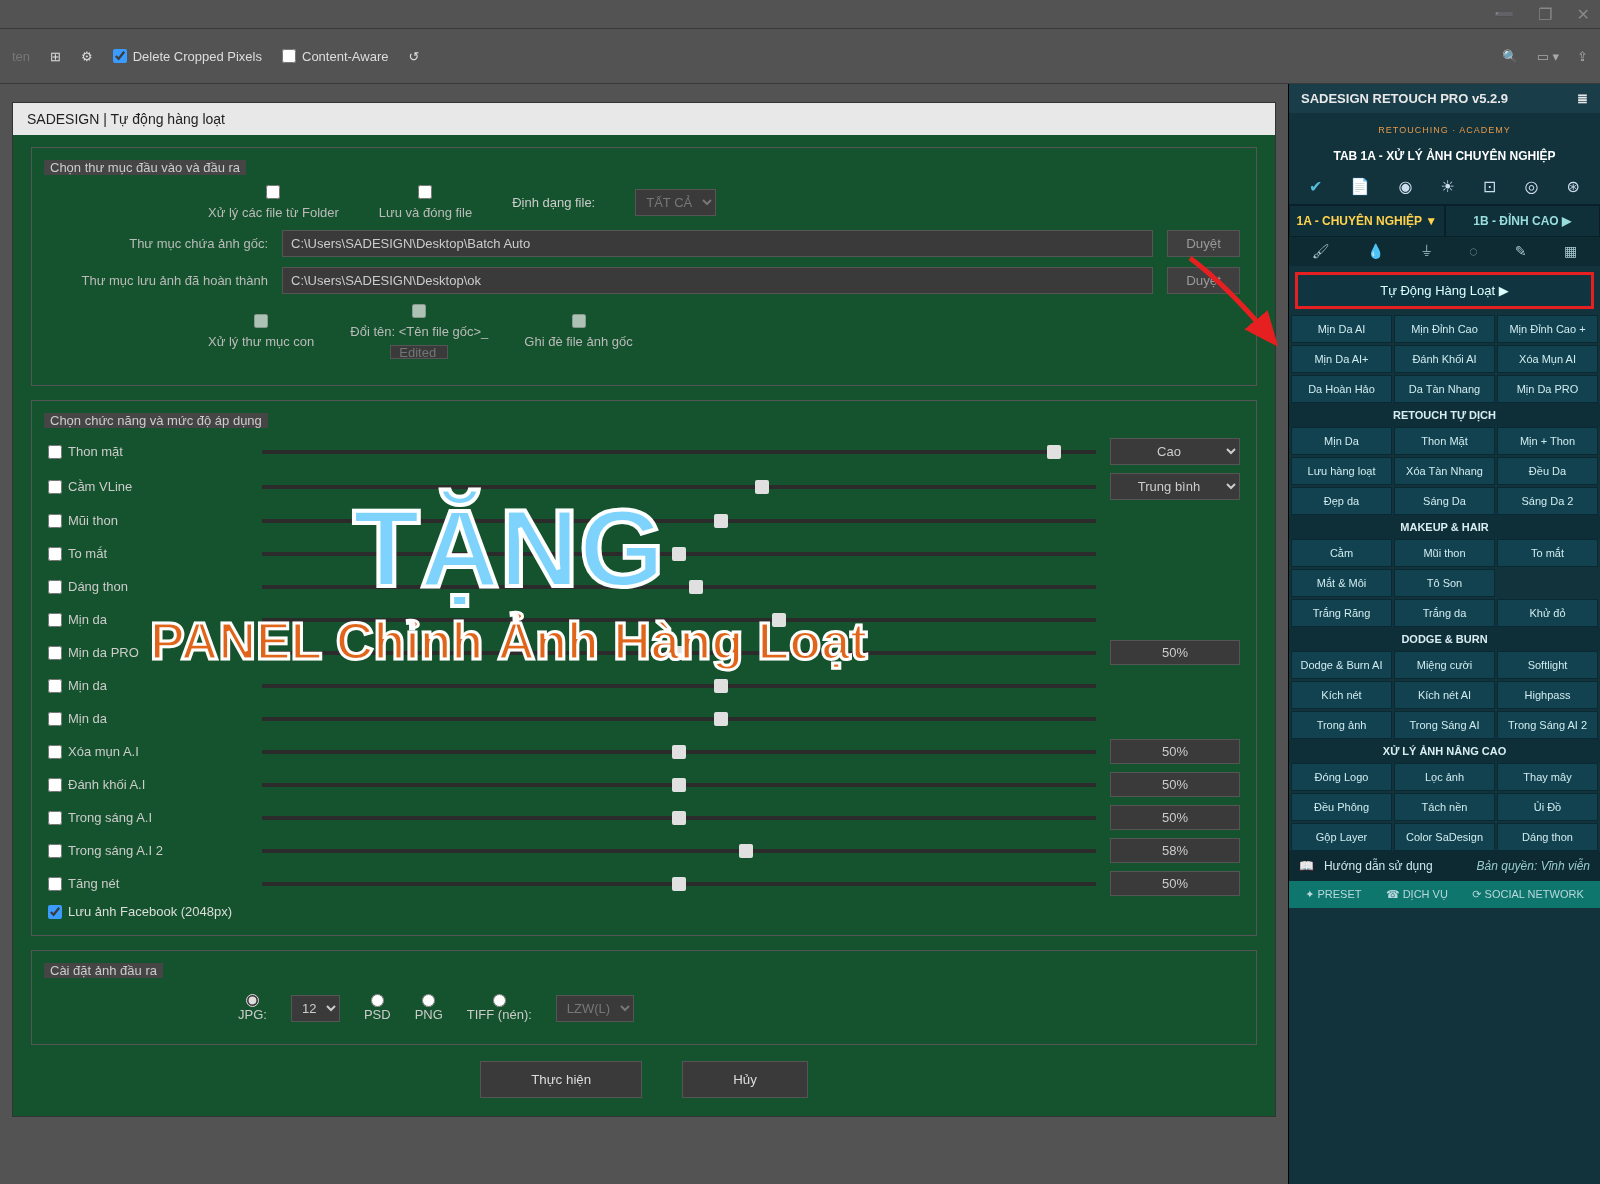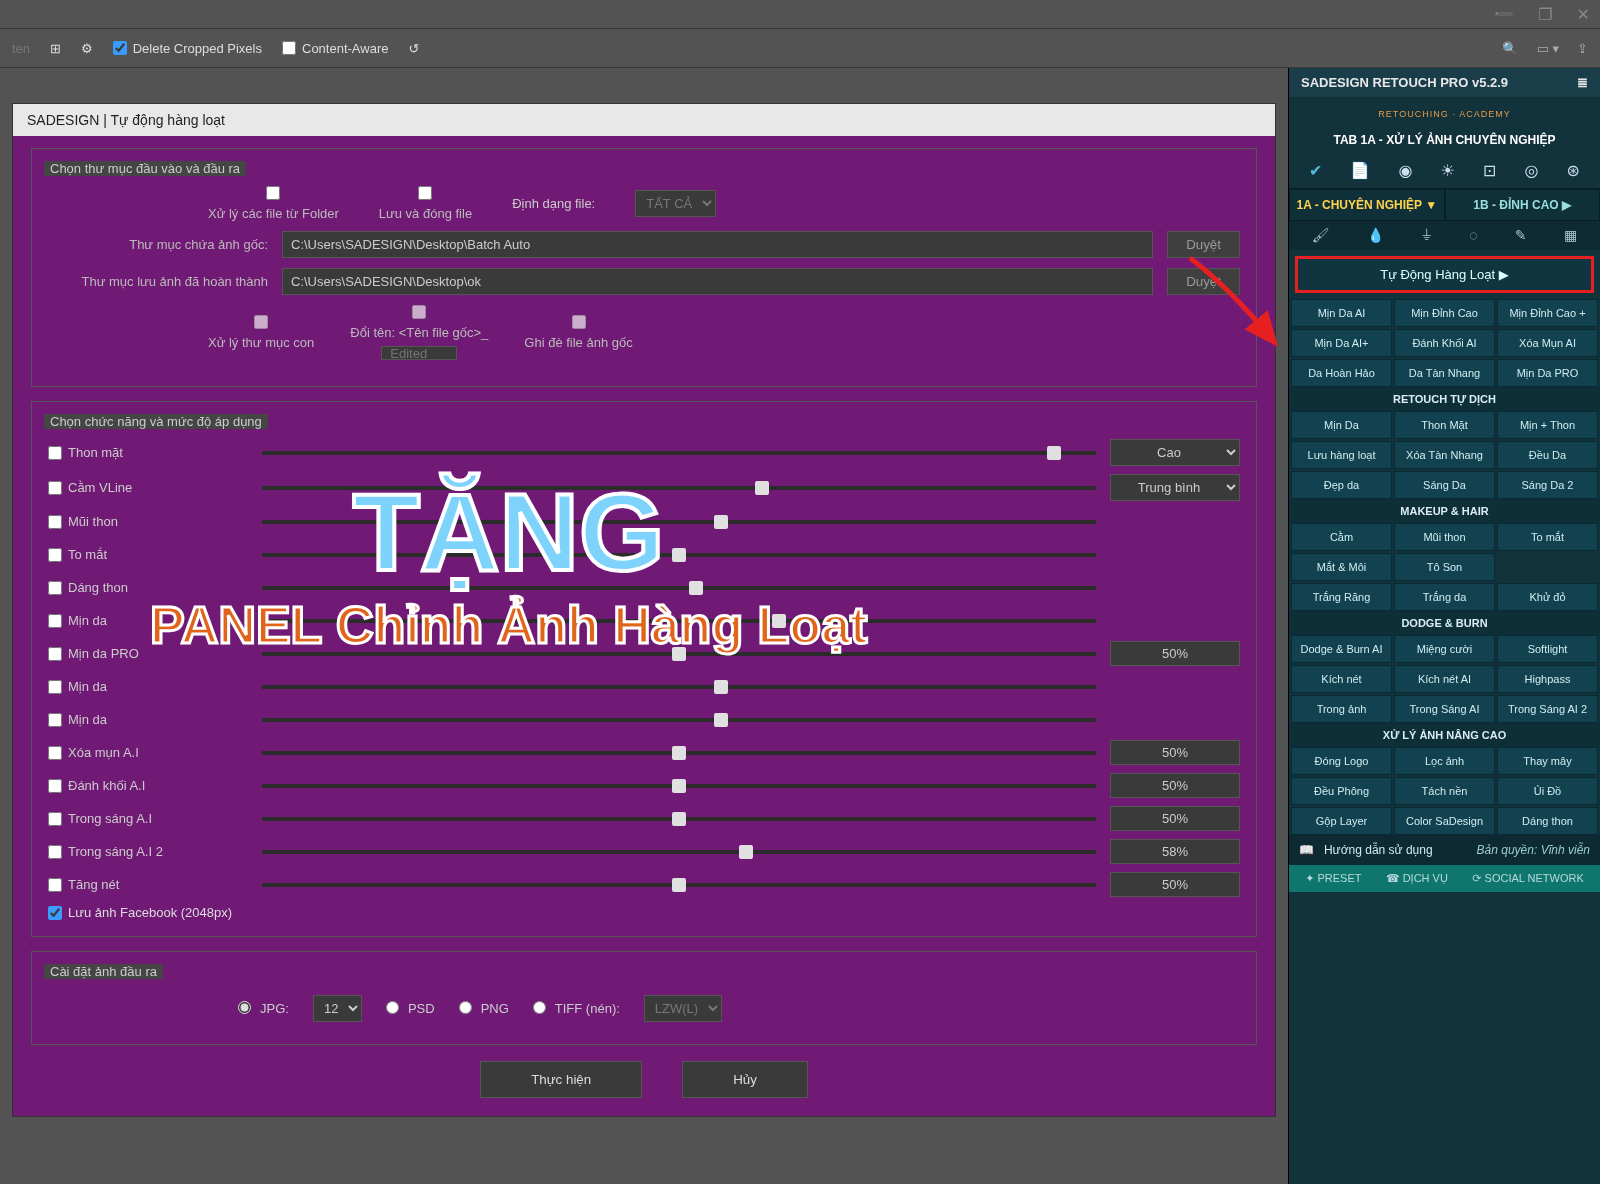--- a/index.html
+++ b/index.html
@@ -1,33 +1,33 @@
 <!DOCTYPE html>
 <html><head>
 <meta charset="utf-8">
 <style>
 * { margin:0; padding:0; box-sizing:border-box; font-family:"Segoe UI",Arial,sans-serif; }
 body { background:#535353; width:1600px; height:1184px; overflow:hidden; color:#ccc; font-size:13px; position:relative; }
 
 
 .titlebar { height:28px; background:#535353; display:flex; justify-content:flex-end; align-items:center; padding-right:10px; gap:24px; }
 .titlebar span { color:#888; font-size:16px; }
-.toolbar { height:40px; background:#535353; border-top:1px solid #3a3a3a; border-bottom:1px solid #3a3a3a; display:flex; align-items:center; padding:0 12px; gap:20px; justify-content:space-between; }
+.toolbar { height:56px; background:#535353; border-top:1px solid #3a3a3a; border-bottom:1px solid #3a3a3a; display:flex; align-items:center; padding:0 12px; gap:20px; justify-content:space-between; }
 .toolbar-left { display:flex; align-items:center; gap:20px; }
 .toolbar-right { display:flex; align-items:center; gap:18px; color:#aaa; }
 .chk { display:flex; align-items:center; gap:6px; color:#ddd; }
 .chk input { width:14px; height:14px; accent-color:#3a9cff; }
 
 
 .main { display:flex; height:1116px; }
 .left { flex:1; background:#535353; padding:18px 0 0 0; position:relative; }
 .right { width:312px; background:#12323c; border-left:1px solid #000; display:flex; flex-direction:column; }
 
 
-.dialog { margin:17px 12px; background:#701a75; border:1px solid #333; }
+.dialog { margin:0 12px; background:#14532d; border:1px solid #333; }
 .dlg-title { background:#e8e8e8; color:#222; padding:8px 14px; font-size:14px; }
 .dlg-body { padding:12px 18px 18px 18px; }
 .fieldset { border:1px solid #555; padding:12px 16px 16px 16px; margin-bottom:14px; }
 .fs-legend { color:#ccc; margin:-20px 0 10px -4px; background:#454545; display:inline-block; padding:0 6px; font-size:13px; }
 .row { display:flex; align-items:center; gap:14px; margin-bottom:10px; }
 .row label { color:#bbb; min-width:auto;flex-direction:column; }
 .input { background:#3a3a3a; border:1px solid #555; color:#ccc; padding:5px 8px; flex:1; font-size:13px; }
 .btn-sm { background:#3f3f3f; border:1px solid #555; color:#999; padding:5px 18px; cursor:pointer; }
 .sel { background:#3a3a3a; border:1px solid #555; color:#ccc; padding:4px 6px; font-size:13px; }
 .dim { color:#777; }
@@ -35,21 +35,21 @@
 
 
 .feat { display:grid; grid-template-columns:200px 1fr 130px; align-items:center; gap:14px; margin-bottom:8px; }
 .feat .chk { color:#ccc; }
 .slider-wrap { height:14px; position:relative; background:linear-gradient(#2d2d2d,#2d2d2d) center/100% 4px no-repeat; border-radius:2px; }
 .slider-wrap::before { content:""; position:absolute; top:50%; left:0; right:0; height:4px; background:#2b2b2b; transform:translateY(-50%); border-radius:2px; }
 .thumb { position:absolute; top:50%; width:14px; height:14px; background:#e0e0e0; border-radius:2px; transform:translate(-50%,-50%); }
 .rbox { text-align:center; background:#3a3a3a; border:1px solid #555; color:#ccc; padding:4px 2px; }
 
 .out-row { display:flex; align-items:center; gap:24px; padding:6px 0 6px 190px; }
-.out-row .radio { display:flex; align-items:flex-start; gap:9px; color:#ccc; }
+.out-row .radio { display:flex; align-items:center; gap:0; color:#ccc;flex-direction:column; }
 .out-row input[type=radio] { accent-color:#ddd; }
 
 .dlg-btns { display:flex; justify-content:center; gap:40px; margin-top:16px; }
 .dlg-btns button { background:#3a3a3a; border:1px solid #555; color:#ddd; padding:10px 50px; cursor:pointer; }
 
 
 .panel-title { background:#1a3d4a; color:#e8e8e8; padding:7px 12px; font-size:13px; font-weight:bold; display:flex; justify-content:space-between; align-items:center; }
 .logo-area { text-align:center; padding:12px 0 8px 0; }
 .logo-txt { font-size:20px; font-weight:bold; color:#fff; letter-spacing:1px; }
 .logo-sub { font-size:9px; color:#e69a4a; letter-spacing:1px; }
@@ -142,21 +142,21 @@
             <button class="btn-sm">Duyệt</button>
           </div>
           <div class="row dim" style="padding-left:160px;gap:36px">
             <label class="chk dim">
                 <input type="checkbox" disabled="" style="">
                 <span>Xử lý thư mục con</span>
               </label>
             <label class="chk dim">
                 <input type="checkbox" disabled="" style="">
                 <span>Đổi tên: &lt;Tên file gốc&gt;_</span>
-                <input class="input dim" style="width: 76px; flex: 0 0 auto;" placeholder="Edited">
+                <input class="input dim" style="width: 58px; flex: 0 0 auto;" placeholder="Edited">
               </label>
             <label class="chk dim">
                 <input type="checkbox" disabled="" style="">
                 <span>Ghi đè file ảnh gốc</span>
               </label>
           </div>
         </div>
 
         <div class="fieldset">
           <div class="fs-legend">Chọn chức năng và mức độ áp dụng</div>

